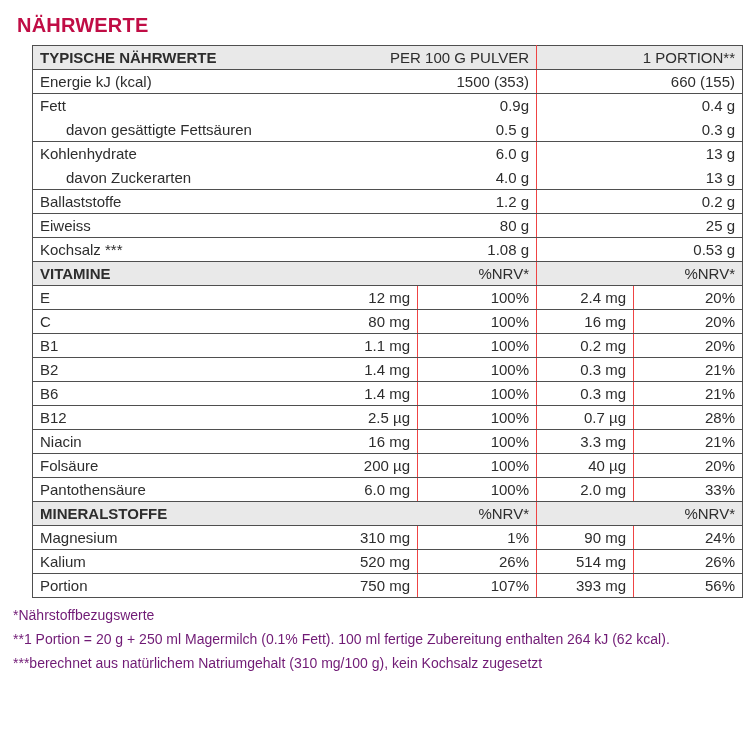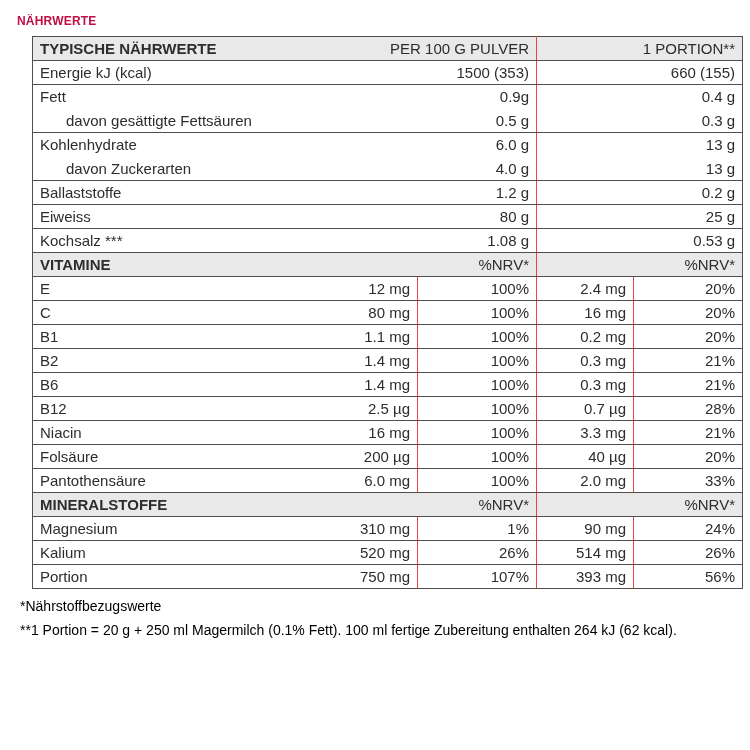--- a/index.html
+++ b/index.html
@@ -1,21 +1,21 @@
 <!DOCTYPE html>
 <html><head>
 <meta charset="utf-8">
 <style>
   html,body{
     margin:0;padding:0;width:750px;height:750px;overflow:hidden;
     background:#ffffff;color:#2d2d2d;
     font-family:"Liberation Sans",sans-serif;
   }
   .page-title{
-    color:#c00d45;font-size:12px;font-weight:bold;
+    color:#c00d45;font-size:20px;font-weight:bold;
     margin:14px 0 8px 17px;letter-spacing:0.2px;
   }
   table.nutrition{
     border-collapse:collapse;table-layout:fixed;
     margin-left:32px;width:710px;
     border:1px solid #4f4f4f;
   }
   td{
     height:24px;box-sizing:border-box;
     padding:1px 7px;font-size:15px;line-height:21px;
@@ -23,21 +23,21 @@
     white-space:nowrap;overflow:hidden;
     vertical-align:middle;
   }
   tr.group-top td{border-bottom:none;}
   .b-l{border-left:1px solid #ef4444;}
   .right{text-align:right;}
   .val{float:right;text-align:center;}
   tr.sec td{background:#e9e9e9;}
   tr.sec .nm{font-weight:bold;}
   td.indent{padding-left:33px;}
-  .footnotes{margin:5px 0 0 20px;font-size:14px;line-height:24px;color:#000000;}
+  .footnotes{margin:5px 0 0 13px;font-size:14px;line-height:24px;color:#701a75;}
 </style>
 </head>
 <body>
 
 <div class="page-title">NÄHRWERTE</div>
 
 <table class="nutrition">
   <colgroup>
     <col style="width:285px">
       <col style="width:100px">
@@ -178,13 +178,14 @@
         <td class="right b-l">107%</td>
         <td class="right b-l">393 mg</td>
         <td class="right b-l">56%</td>
       </tr>
     </tbody>
 </table>
 
 <div class="footnotes">
   <div>*Nährstoffbezugswerte</div>
   <div>**1 Portion = 20 g + 250 ml Magermilch (0.1% Fett). 100 ml fertige Zubereitung enthalten 264 kJ (62 kcal).</div>
+  <div>***berechnet aus natürlichem Natriumgehalt (310 mg/100 g), kein Kochsalz zugesetzt</div>
 </div>
 
 </body></html>

